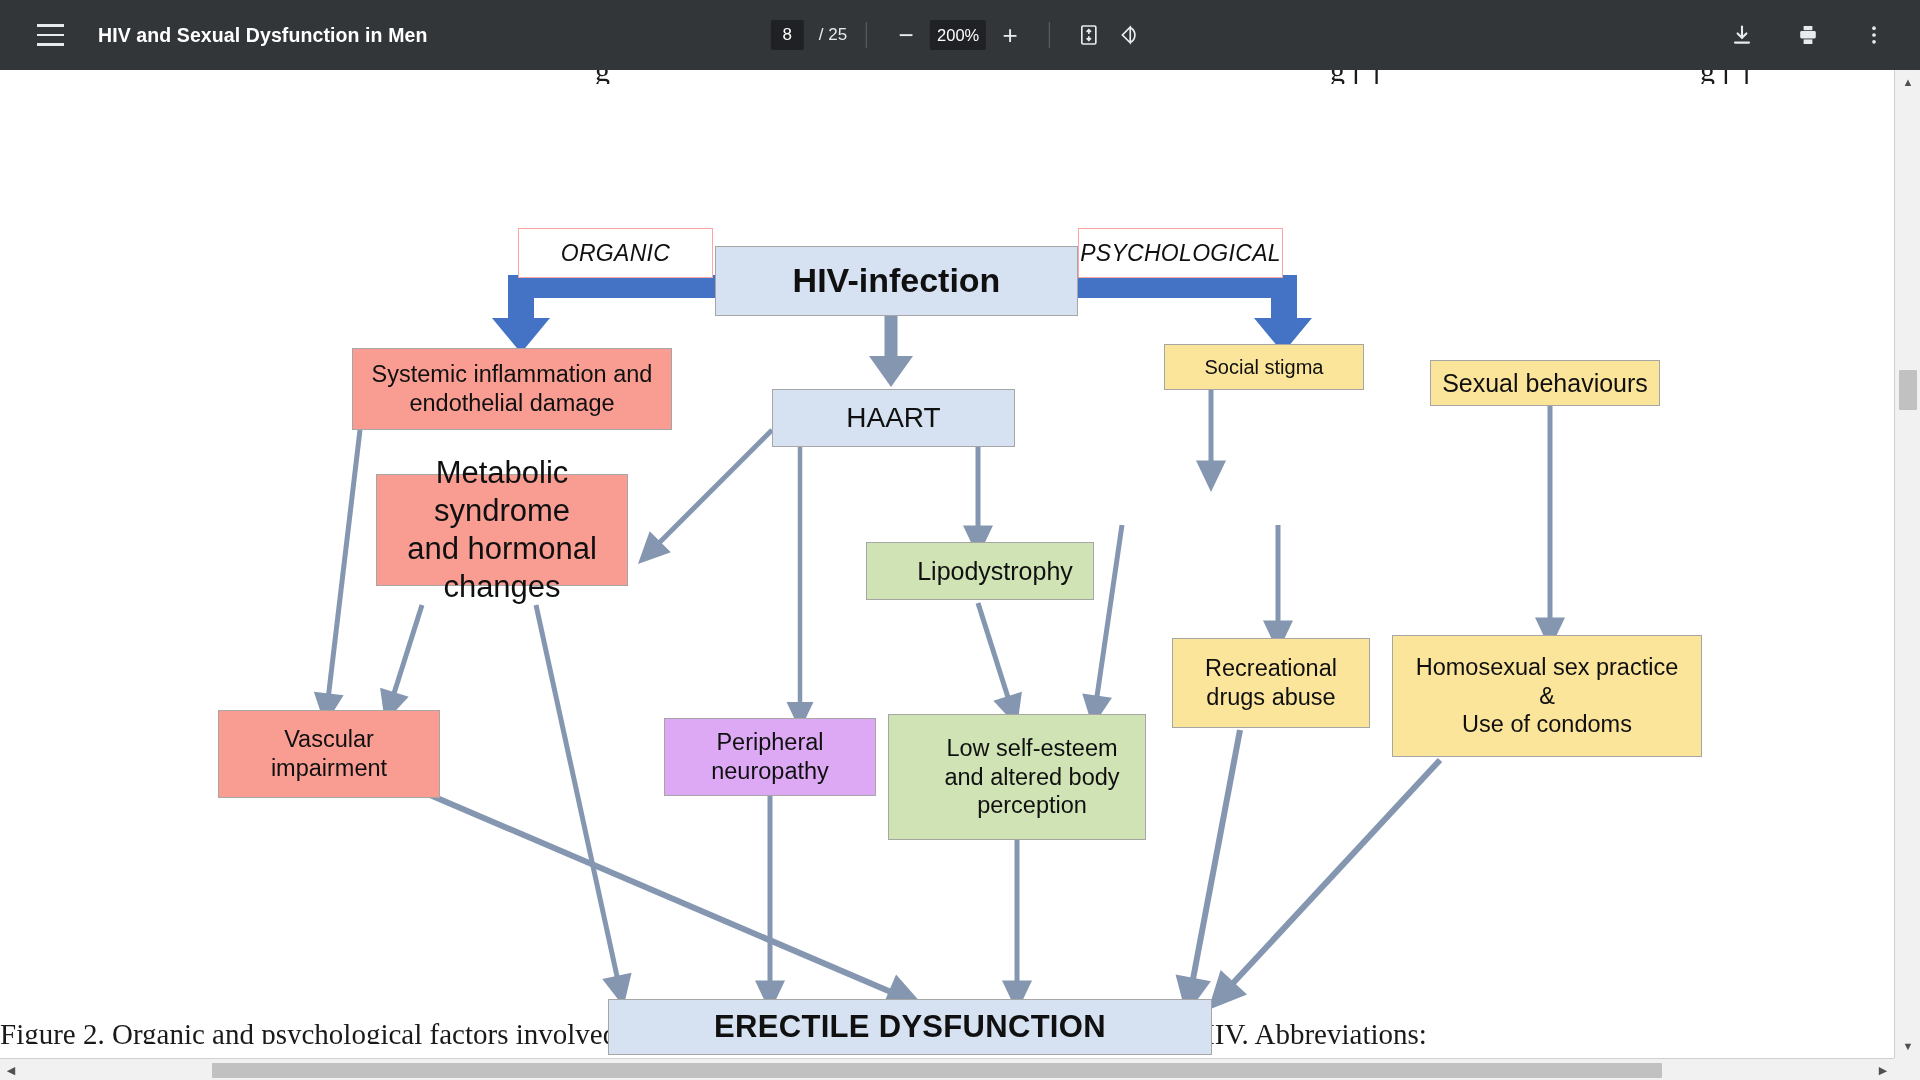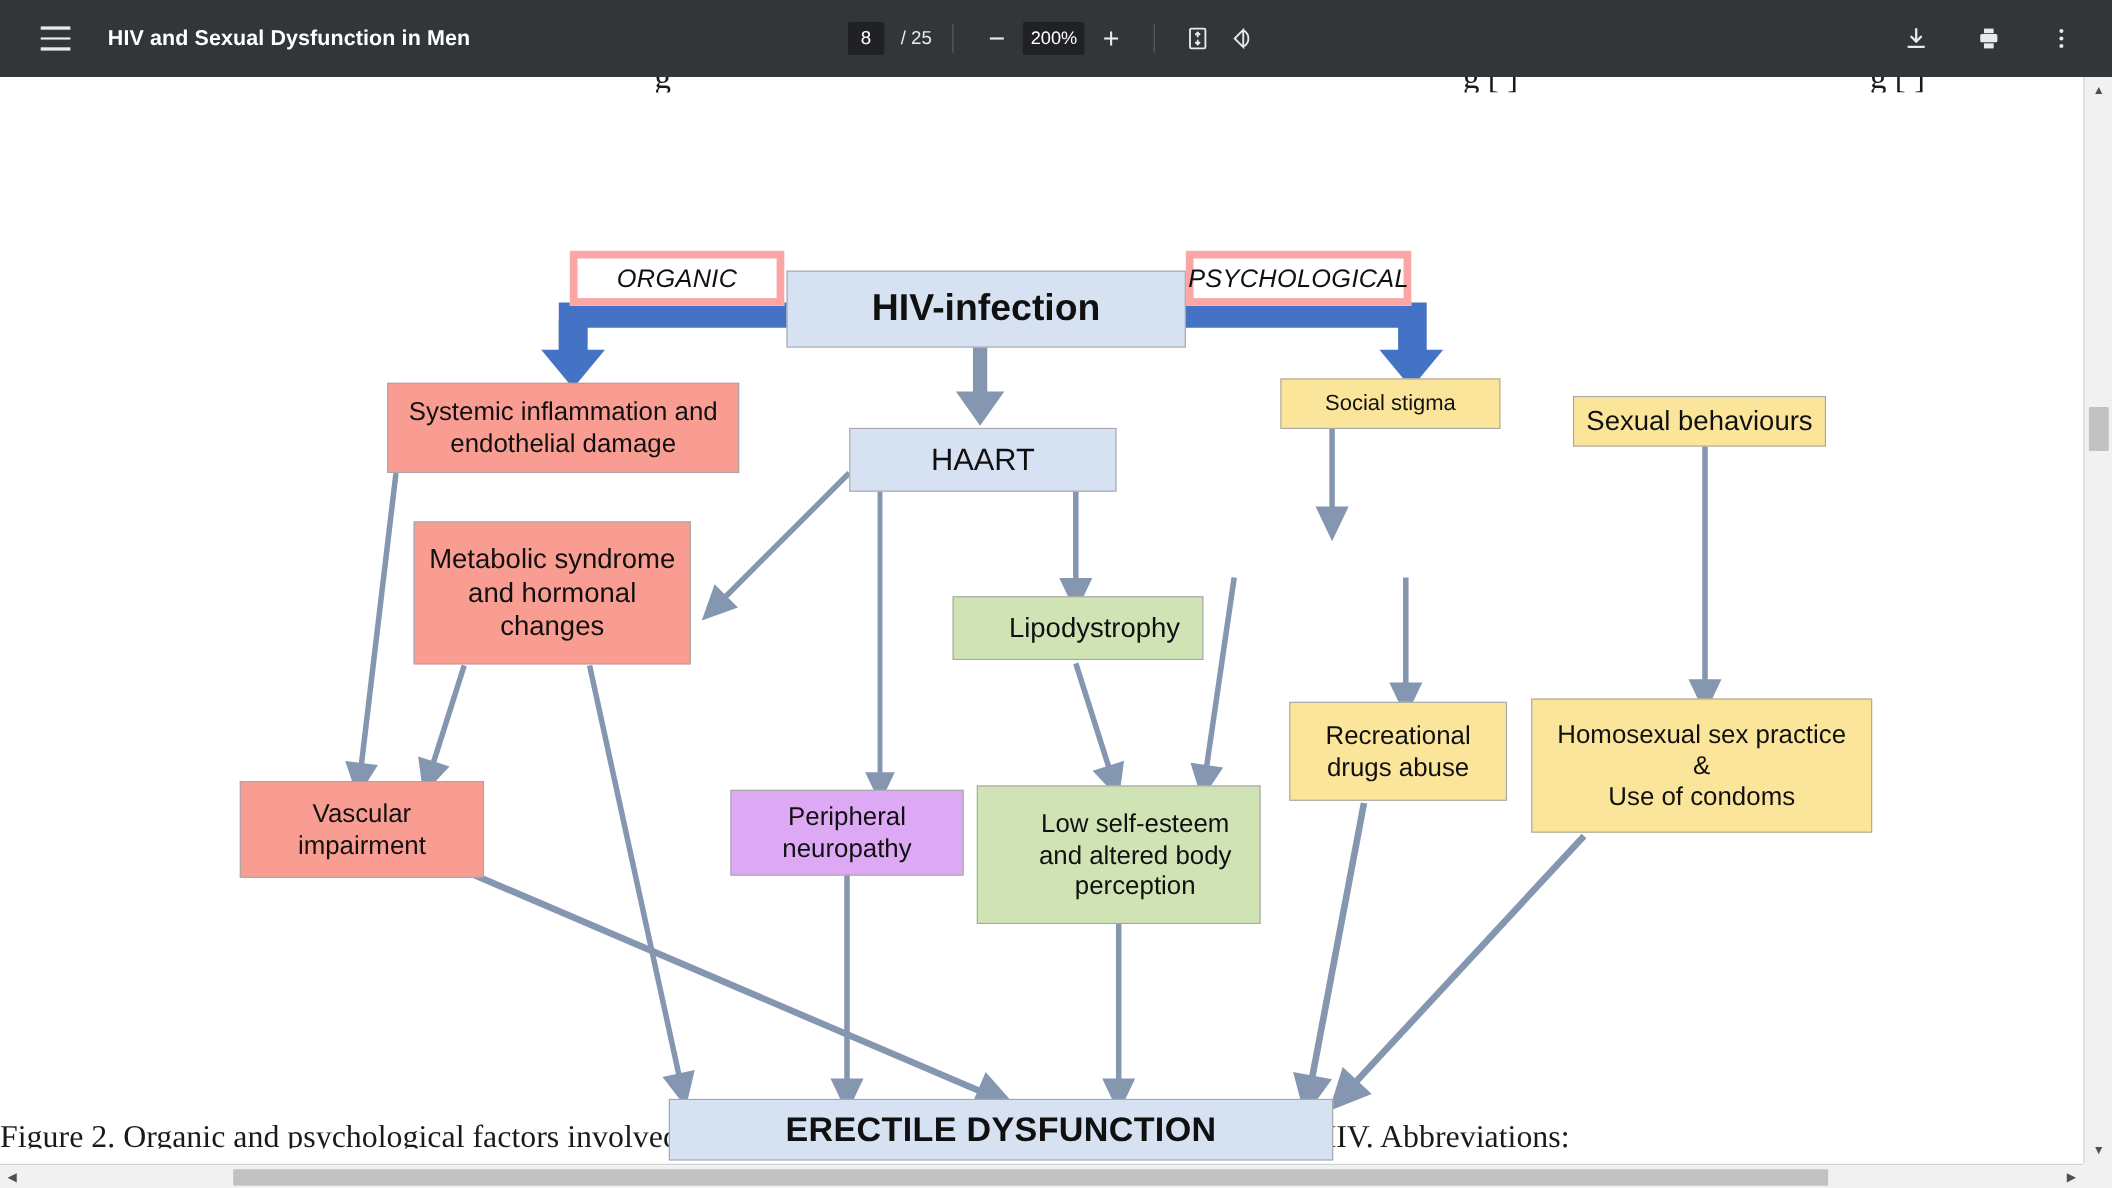--- a/index.html
+++ b/index.html
@@ -81,21 +81,21 @@
     border:1px solid #a6a6a6;
     font-family:"Liberation Sans", sans-serif;
     color:#101010; line-height:1.22; padding:2px 6px;
     z-index:5;
   }
   .n-red   { background:#f99d93; }
   .n-blue  { background:#d6e2f2; }
   .n-yellow{ background:#fbe59a; }
   .n-green { background:#cfe3b4;padding-left:36px; }
   .n-purple{ background:#dda9f5; }
-  .n-white { background:#ffffff; border:7px solid #fca5a5; }
+  .n-white { background:#ffffff; border:1px solid #fca5a5; }
   .label-it{ font-style:italic; font-size:23px; letter-spacing:.3px; }
 
   
   #vscroll{
     position:absolute; right:0; top:70px; width:26px; height:988px;
     background:#f1f1f1; border-left:1px solid #d0d0d0;
   }
   #vscroll .arrow{
     position:absolute; left:0; width:26px; height:24px;
     display:flex; align-items:center; justify-content:center;
@@ -264,21 +264,21 @@
     <div class="node n-blue" style="left:715px; top:176px; width:363px; height:70px;
                 font-size:34px; font-weight:bold;">HIV-infection</div>
 
     <div class="node n-red" style="left:352px; top:278px; width:320px; height:82px; font-size:23.5px;">
       <div>
         <div>Systemic inflammation and</div>
         <div>endothelial damage</div>
       </div>
     </div>
 
-    <div class="node n-red" style="left:376px; top:404px; width:252px; height:130px; font-size:25px;">
+    <div class="node n-red" style="left:376px; top:404px; width:252px; height:112px; font-size:31px;">
       <div>
         <div>Metabolic syndrome</div>
         <div>and hormonal</div>
         <div>changes</div>
       </div>
     </div>
 
     <div class="node n-red" style="left:218px; top:640px; width:222px; height:88px; font-size:23.5px;">
       <div>
         <div>Vascular</div>

